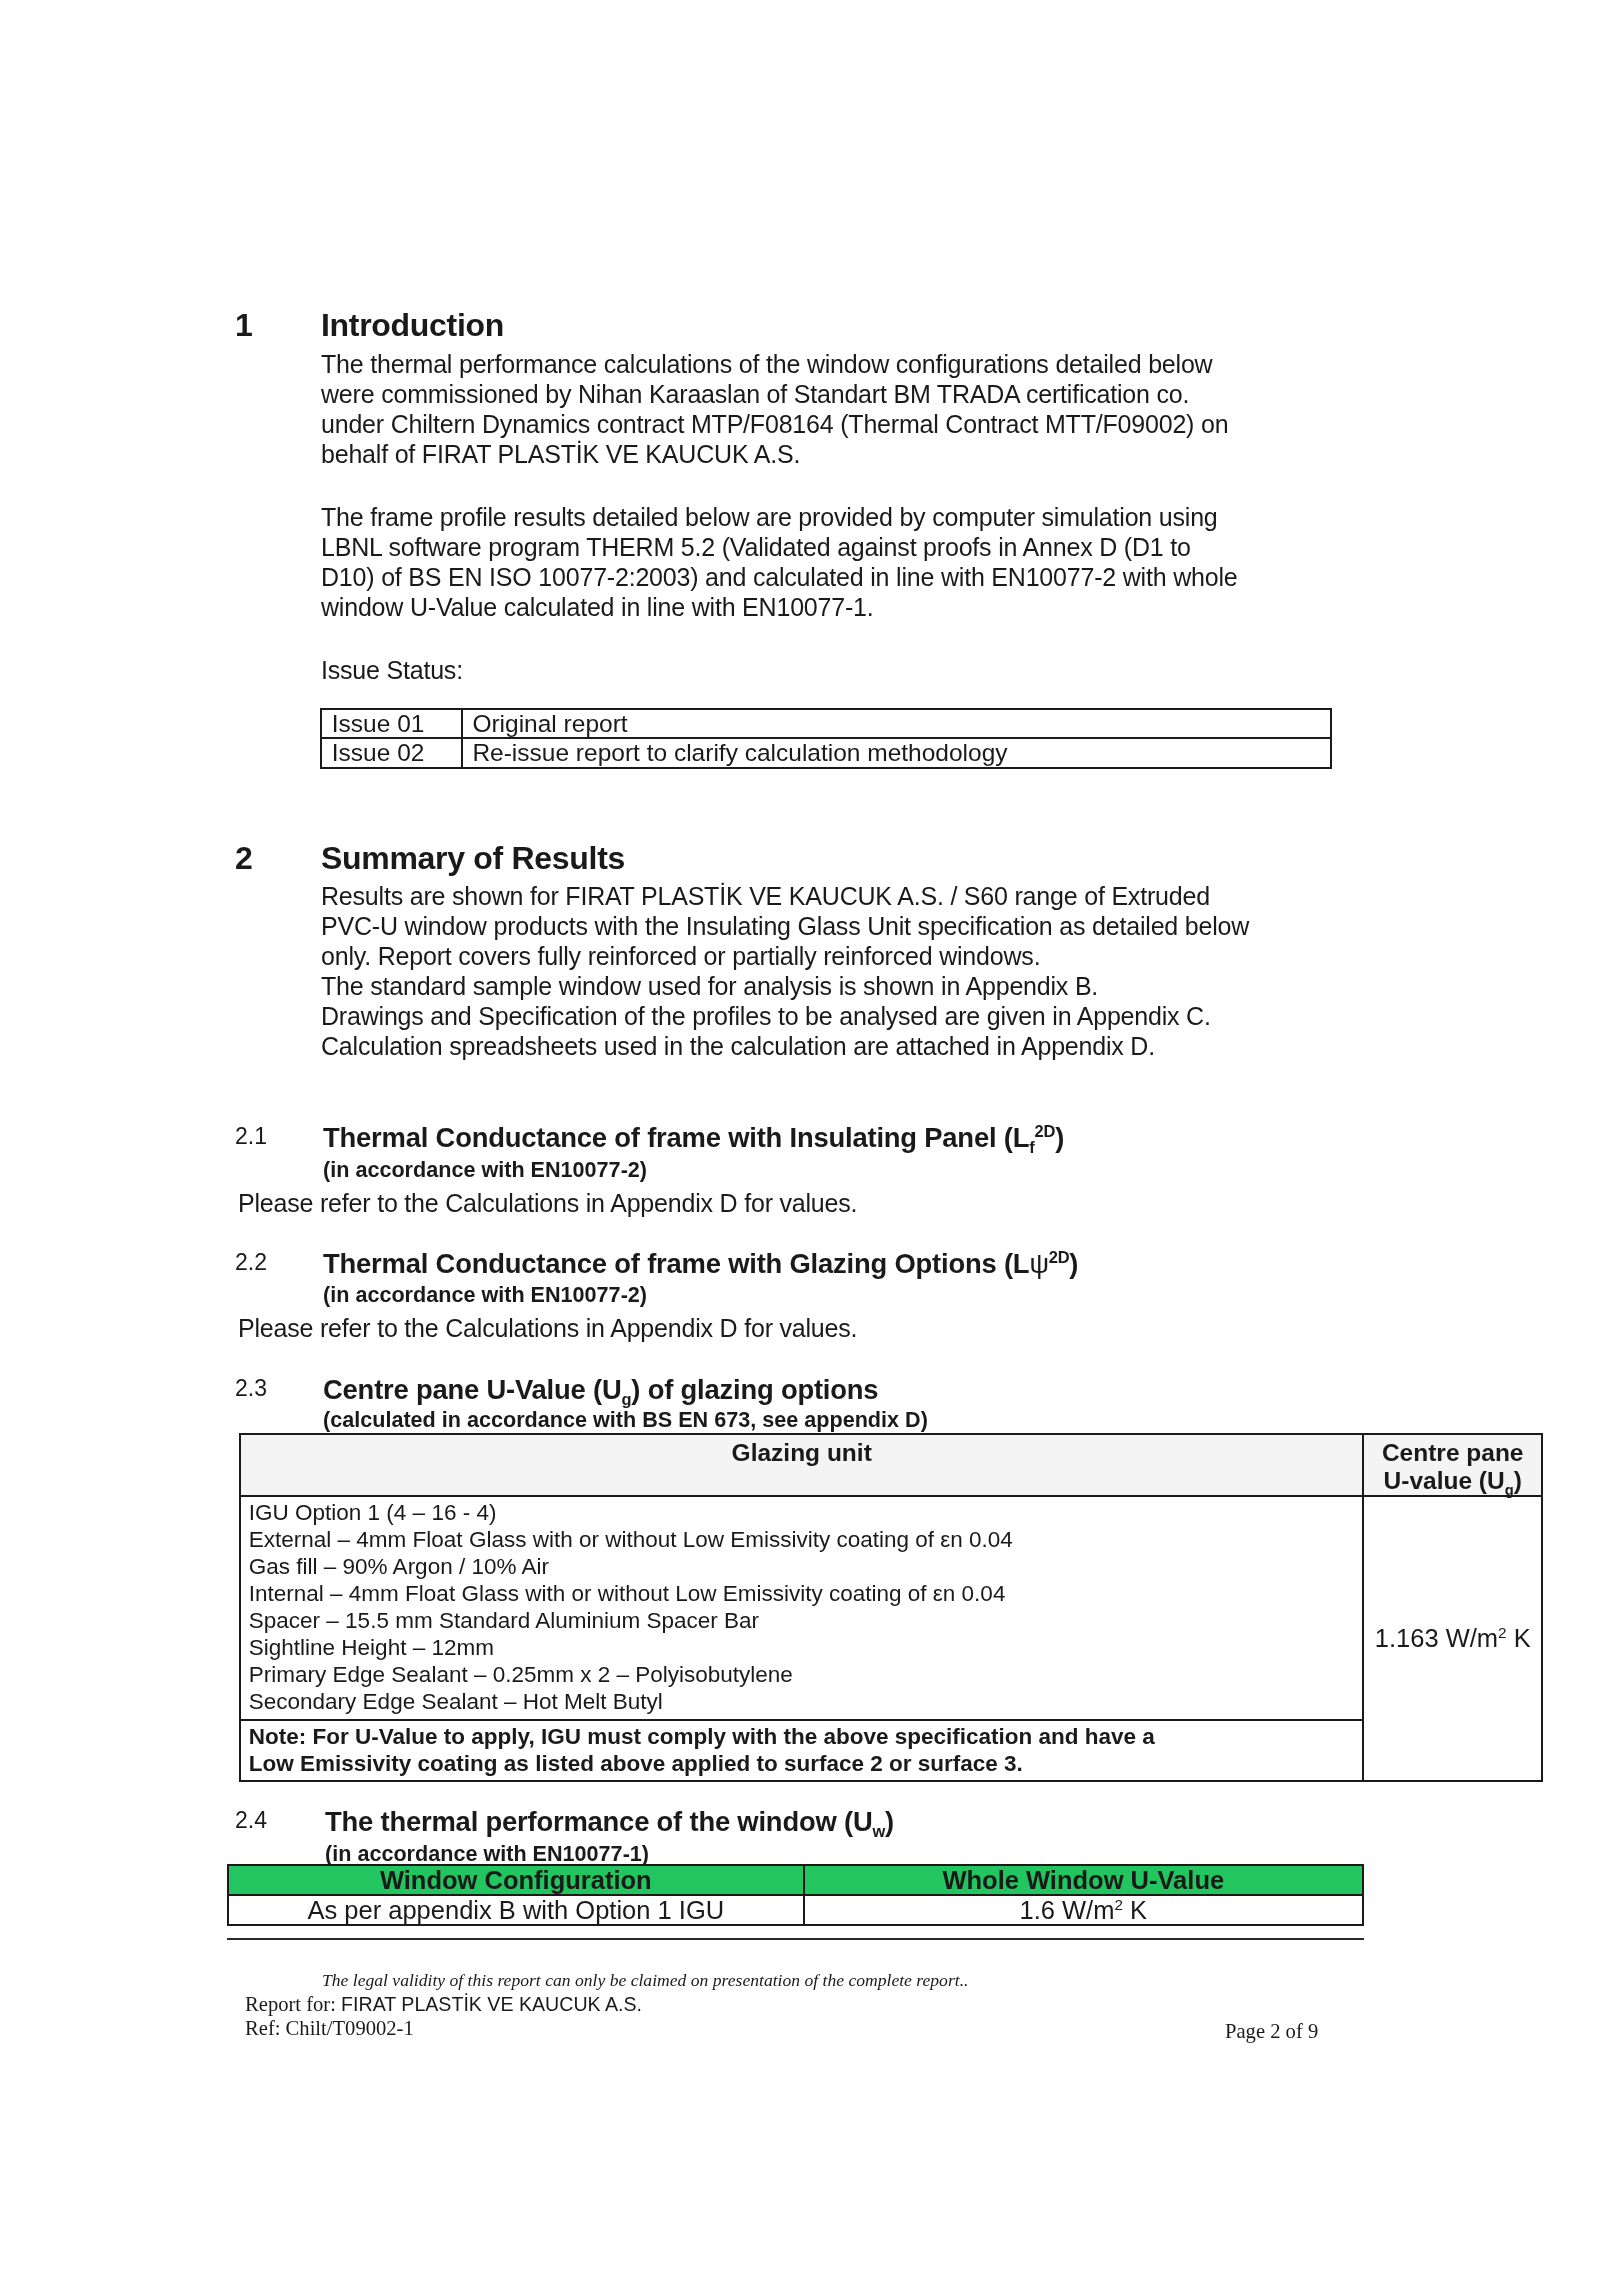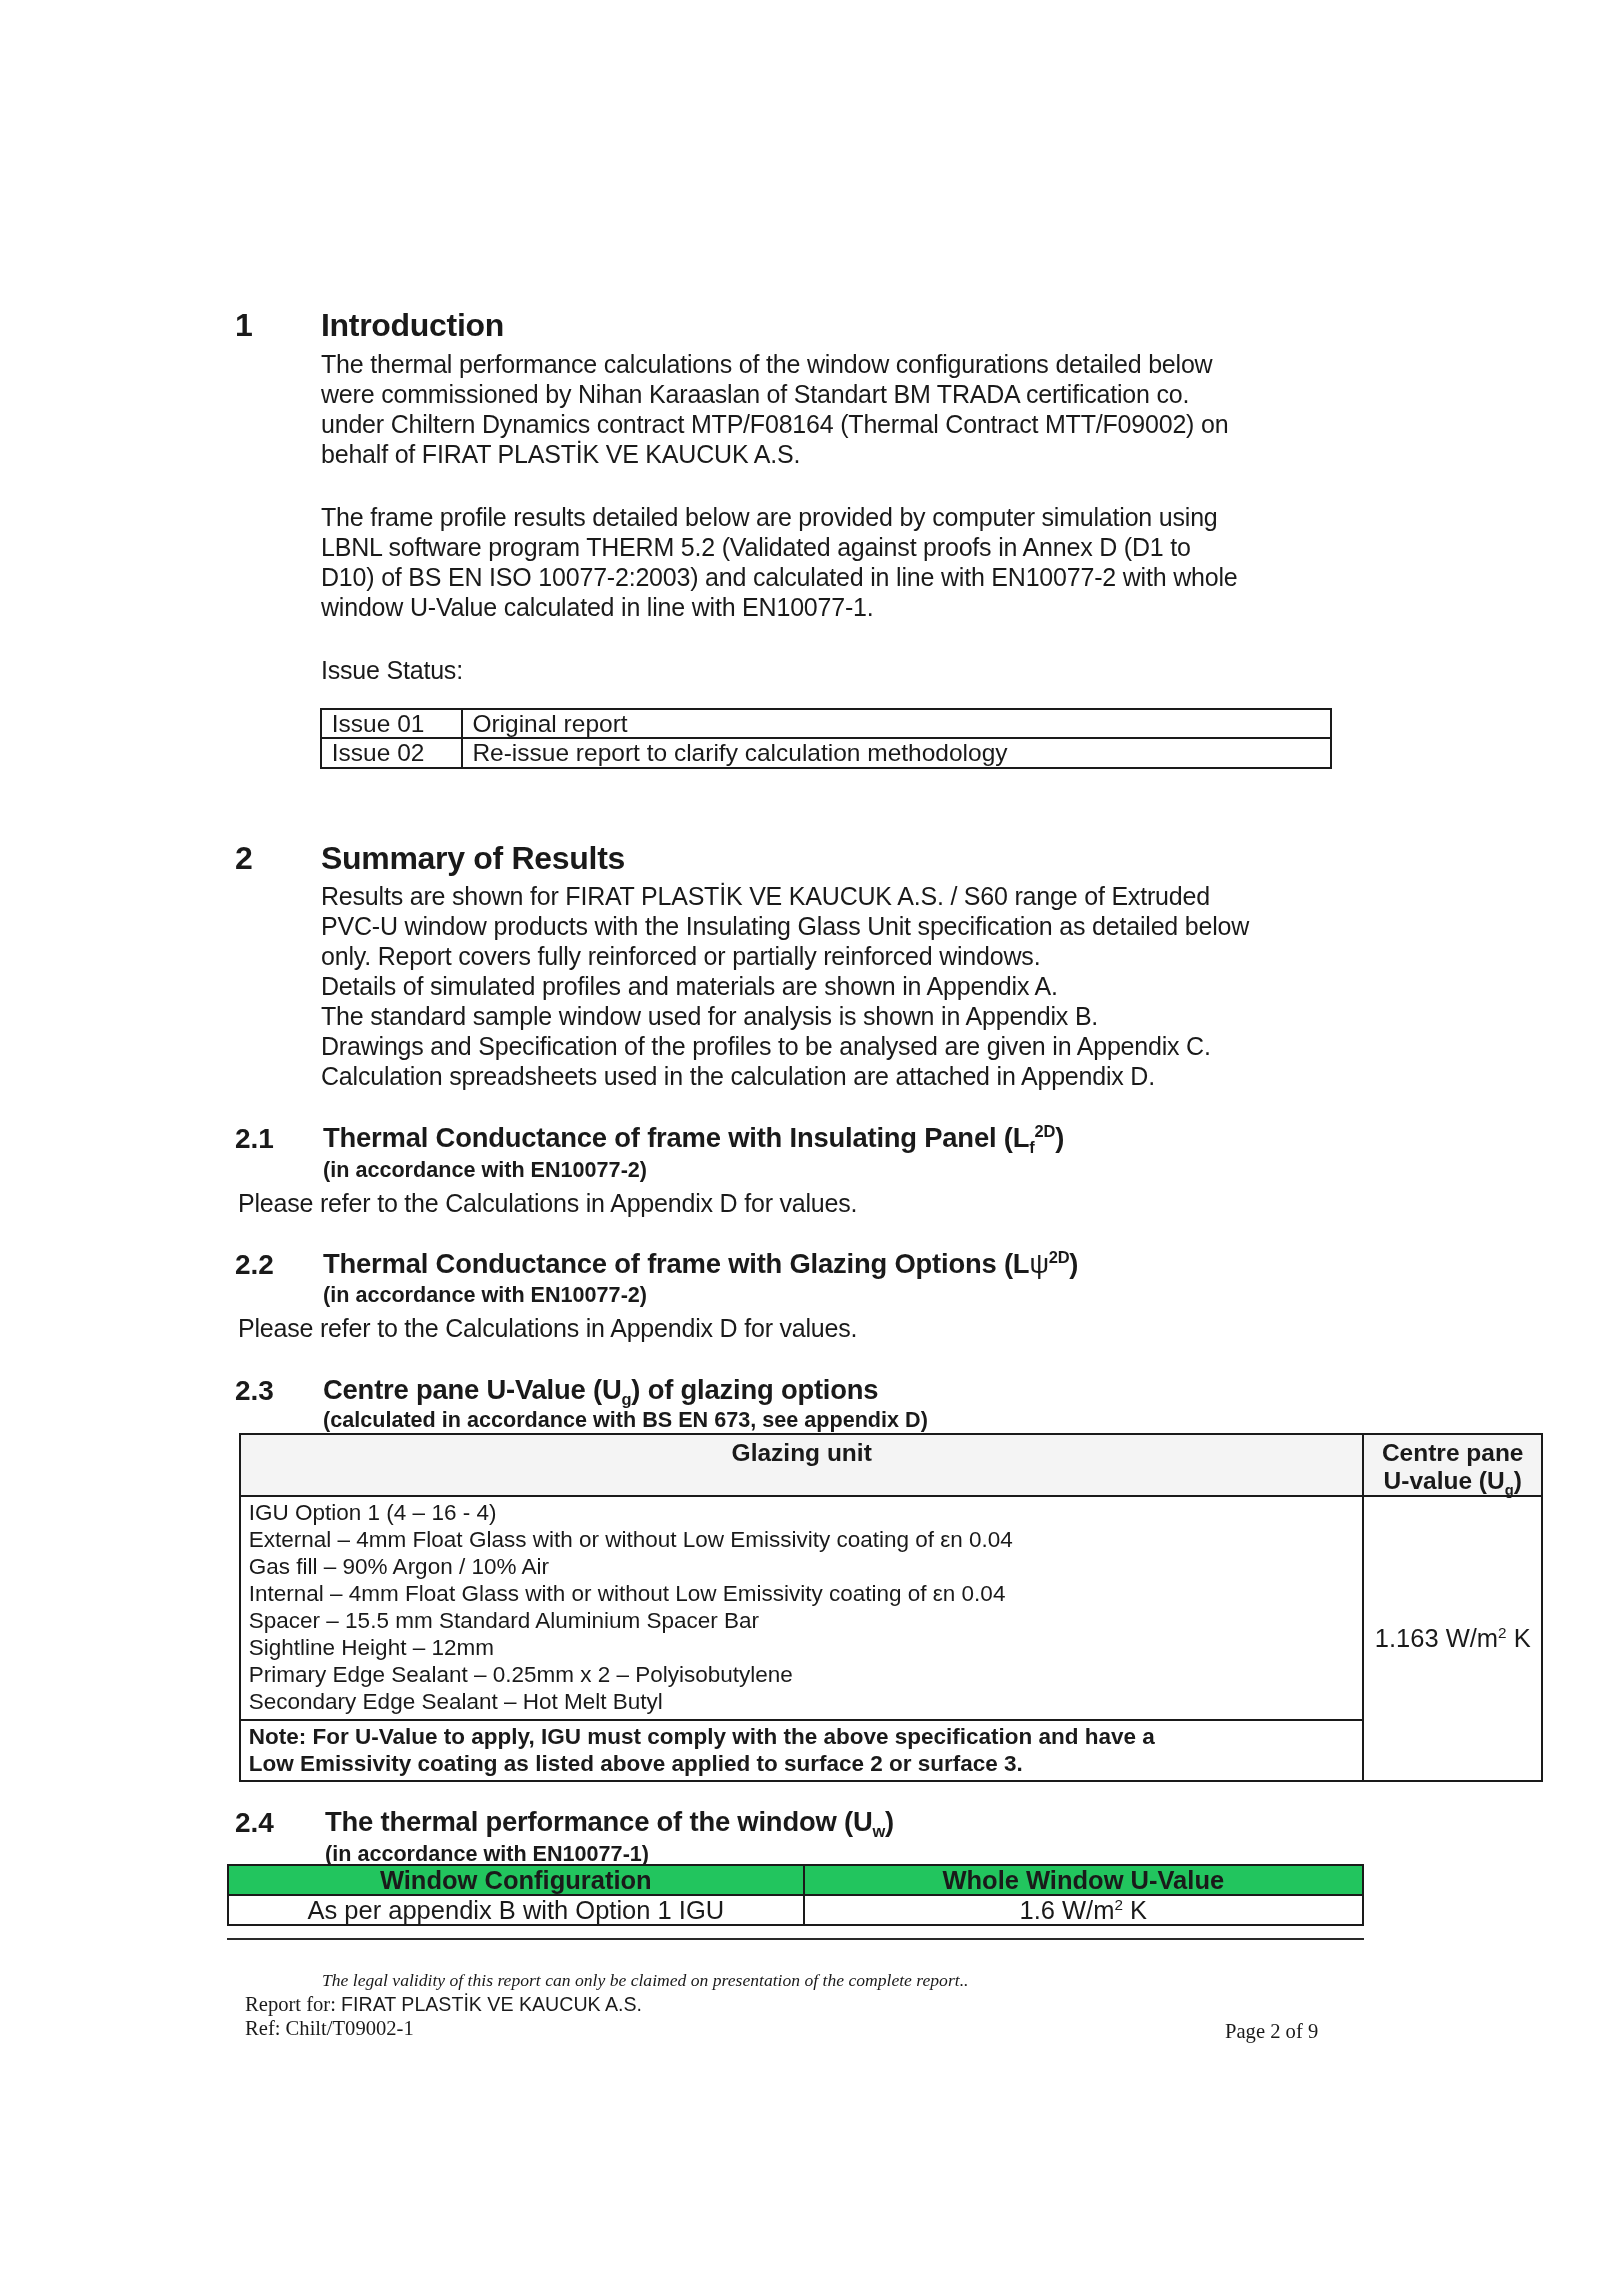--- a/index.html
+++ b/index.html
@@ -4,21 +4,21 @@
 <style>
   html, body { margin: 0; padding: 0; background: #ffffff; }
   body {
     width: 1623px; height: 2293px; position: relative; overflow: hidden;
     font-family: "Liberation Sans", sans-serif; color: #1a1a1a;
   }
   .abs { position: absolute; }
   .h1num { font-size: 32px; font-weight: bold; }
   .h1title { font-size: 32px; font-weight: bold; letter-spacing: -0.3px; }
   .body-text { font-size: 25px; line-height: 30px; letter-spacing: -0.2px; }
-  .h2num { font-size: 28px; font-weight: bold; }
+  .h2num { font-size: 23px; font-weight: normal; }
   .h2title { font-size: 27.4px; font-weight: bold; letter-spacing: -0.2px; }
   .h2sub { font-size: 21.6px; font-weight: bold; }
   sup, sub { font-size: 60%; line-height: 0; }
   table { border-collapse: collapse; position: absolute; }
   td, th { border: 2px solid #1a1a1a; padding: 0 9.8px; }
   .issue-table td { font-size: 24.5px; height: 27.4px; line-height: 27.4px; }
   .glaze-table th { background: #f4f4f4; font-size: 24.5px; font-weight: bold; vertical-align: top; line-height: 28px; padding-top: 3.9px; }
   .glaze-table .spec { font-size: 22.5px; line-height: 27px; vertical-align: top; padding: 2px 7.8px 0 7.8px; margin-top: 44px; }
   .glaze-table .note { font-size: 22.5px; line-height: 27.4px; padding: 2px 7.8px; font-weight: bold; }
   .glaze-table .val { font-size: 25.5px; text-align: center; vertical-align: middle; }
@@ -64,21 +64,20 @@
 </tbody>
   </table>
 
 <div class="abs h1num" style="left:235px; top:840px;">2</div>
 <div class="abs h1title" style="left:321px; top:840px;">Summary of Results</div>
 
 <div class="abs body-text" style="left:321px; top:881px;">
   <div>Results are shown for FIRAT PLASTİK VE KAUCUK A.S. / S60 range of Extruded</div>
   <div>PVC-U window products with the Insulating Glass Unit specification as detailed below</div>
   <div>only. Report covers fully reinforced or partially reinforced windows.</div>
-  <div>Details of simulated profiles and materials are shown in Appendix A.</div>
   <div>The standard sample window used for analysis is shown in Appendix B.</div>
   <div>Drawings and Specification of the profiles to be analysed are given in Appendix C.</div>
   <div>Calculation spreadsheets used in the calculation are attached in Appendix D.</div>
 </div>
 
 <div class="abs h2num" style="left:235px; top:1123px;">2.1</div>
 <div class="abs h2title" style="left:323px; top:1122px;text-align:right;">
   <span>Thermal Conductance of frame with Insulating Panel (L</span><sub>f</sub><sup>2D</sup><span>)</span>
 </div>
 <div class="abs h2sub" style="left:323px; top:1157px;">(in accordance with EN10077-2)</div>

